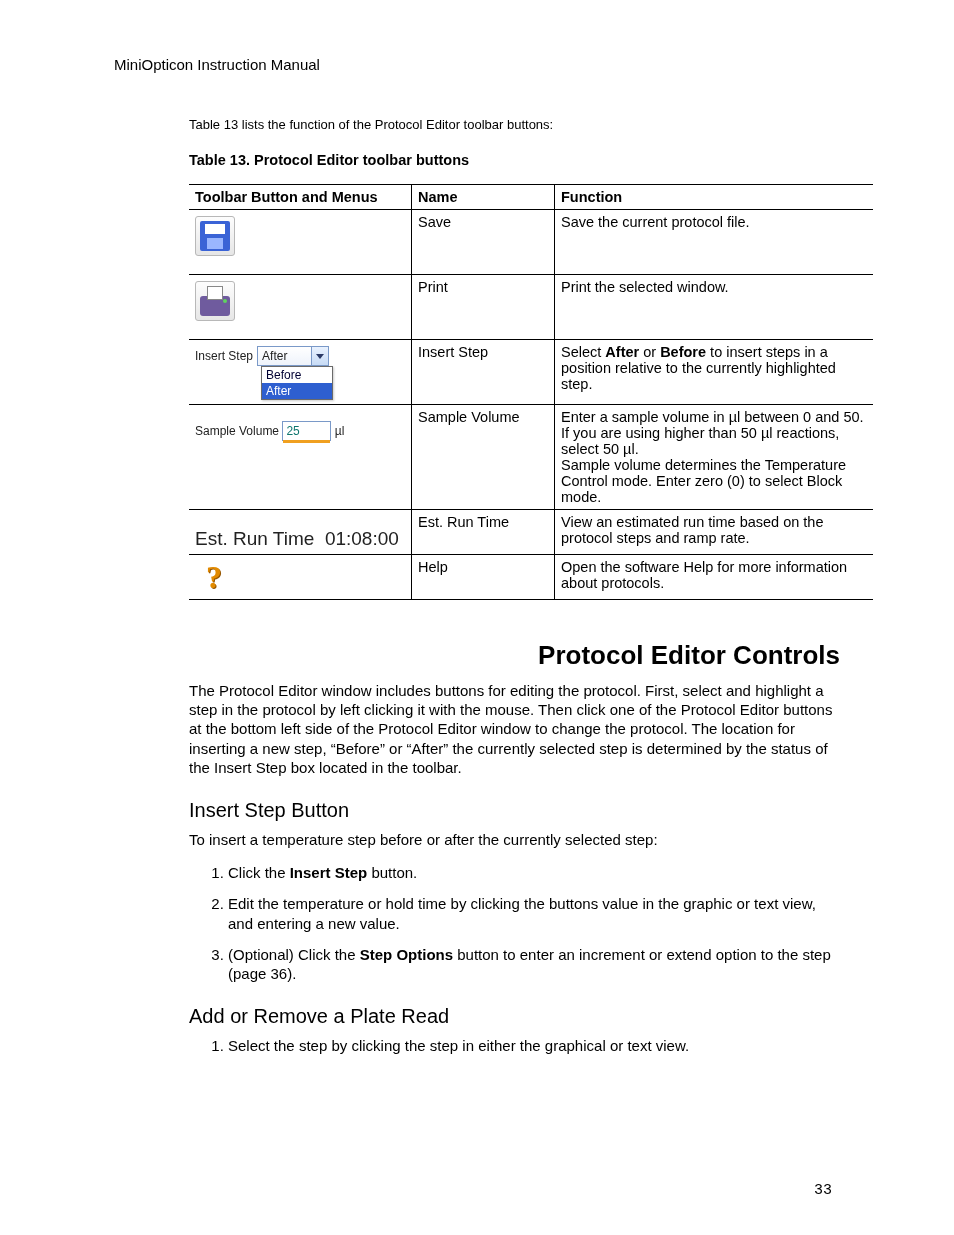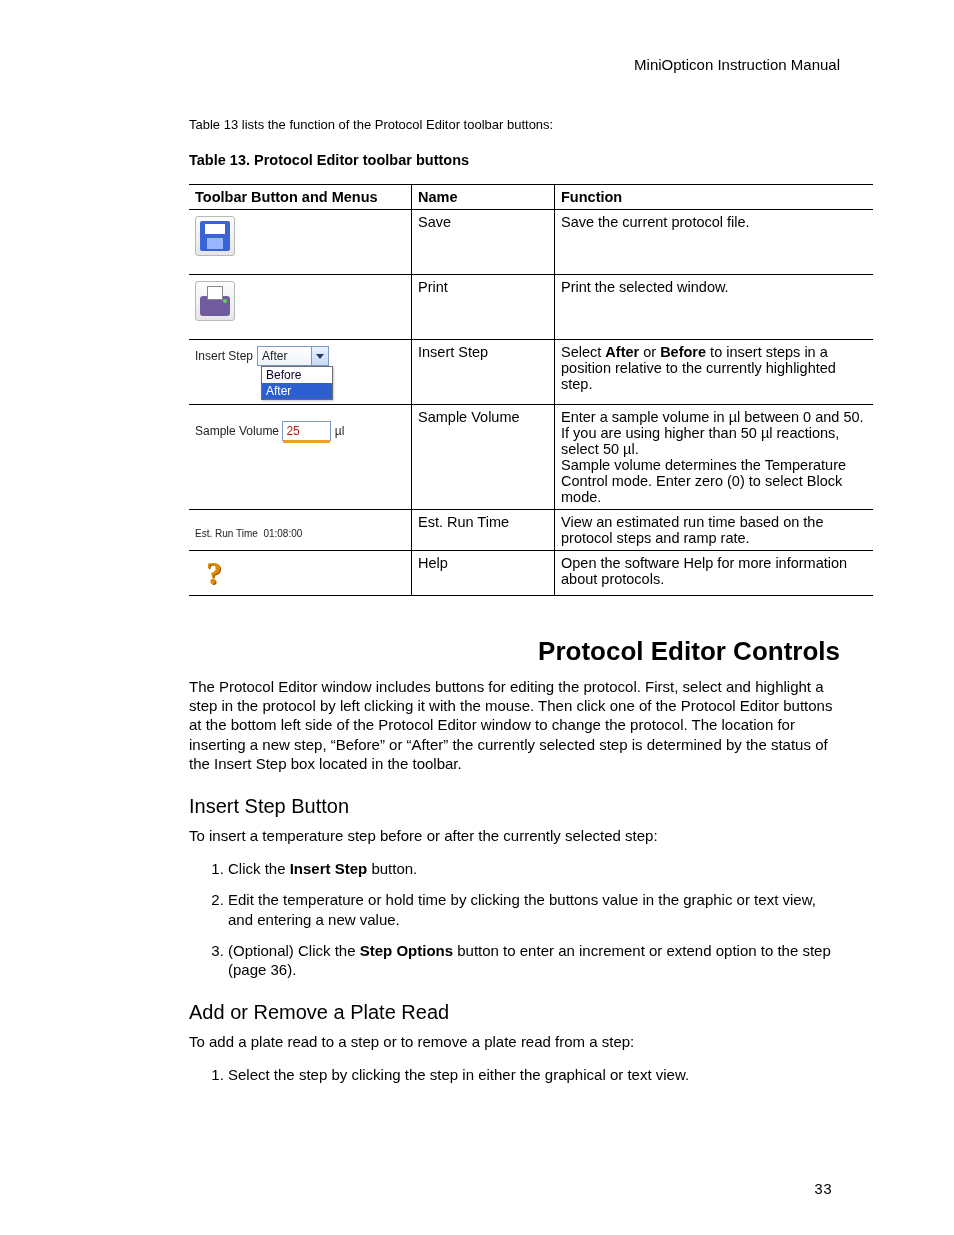--- a/index.html
+++ b/index.html
@@ -12,21 +12,21 @@
     color: #000;
     position: relative;
     background: #fff;
   }
   .page {
     box-sizing: border-box;
     padding: 56px 114px 40px 114px;
     width: 954px;
   }
   .running-head {
-    text-align: right;
+    text-align: left;
     font-size: 15px;
     margin-bottom: 44px;
   }
   .intro {
     font-size: 13px;
     margin: 0 0 20px 75px;
   }
   .tbl-caption {
     font-weight: bold;
     font-size: 14.5px;
@@ -167,30 +167,30 @@
 
   .sample-vol-widget{
     font-family:"Segoe UI", Tahoma, sans-serif;
     font-size:12px; color:#222;
     padding-top:12px;
   }
   .numbox{
     display:inline-block; width:44px; height:18px;
     border:1px solid #7a99c8; background:#fff;
     font-size:12px; line-height:18px; padding-left:3px;
-    color:#b91c1c;
+    color:#0f766e;
     position:relative;
   }
   .numbox .under{
     position:absolute; left:0; right:0; bottom:-3px; height:3px;
     background:#f0a020;
   }
   .run-time-widget{
     font-family:"Segoe UI", Tahoma, sans-serif;
-    font-size:10px; color:#222;
+    font-size:19px; color:#222;
     padding-top:14px;
   }
 </style>
 </head>
 <body>
 
 <div class="page">
 
   <div class="running-head">MiniOpticon Instruction Manual</div>
 
@@ -293,20 +293,19 @@
     <li>
       <span>Click the </span><b>Insert Step</b><span> button.</span>
     </li>
     <li>Edit the temperature or hold time by clicking the buttons value in the graphic or text view, and entering a new value.</li>
     <li>
       <span>(Optional) Click the </span><b>Step Options</b><span> button to enter an increment or extend option to the step (page 36).</span>
     </li>
   </ol>
 
   <h2 class="subsection">Add or Remove a Plate Read</h2>
-  <p class="body-para">To add a plate read to a step or to remove a plate read from a step:</p>
   <ol class="steps">
     <li>Select the step by clicking the step in either the graphical or text view.</li>
   </ol>
 
 </div>
 
 <div class="pagenum">33</div>
 
 </body></html>

